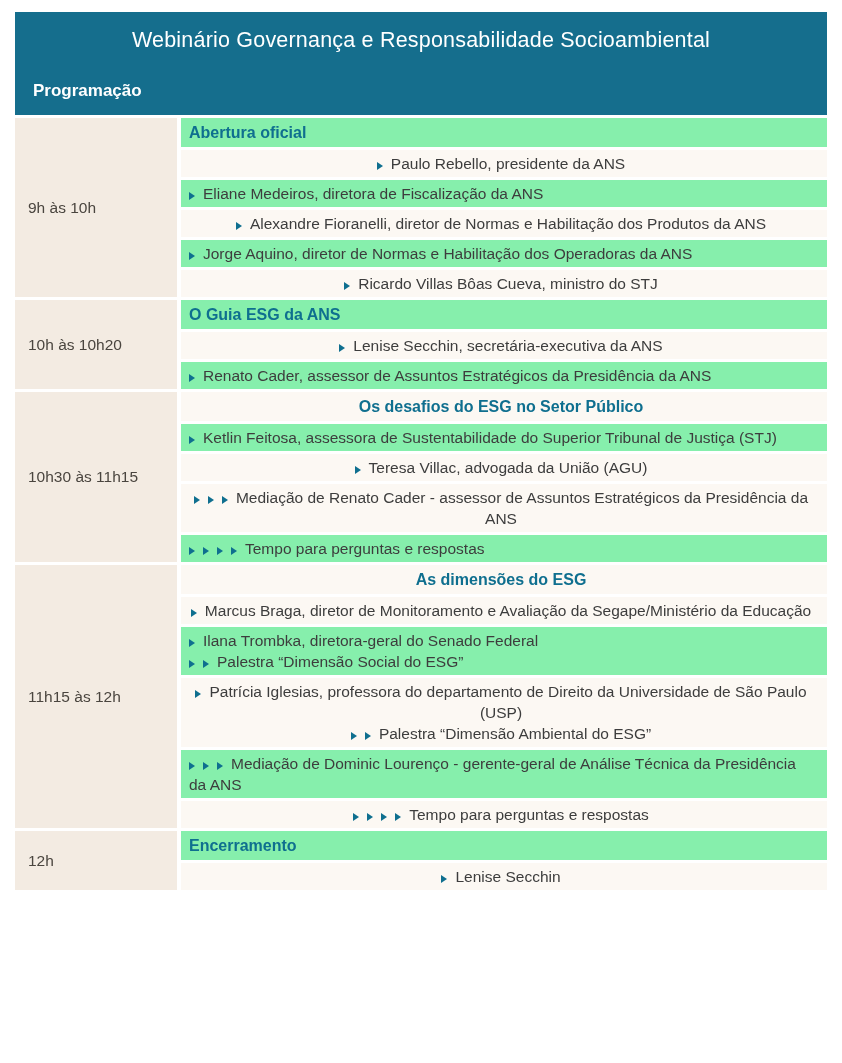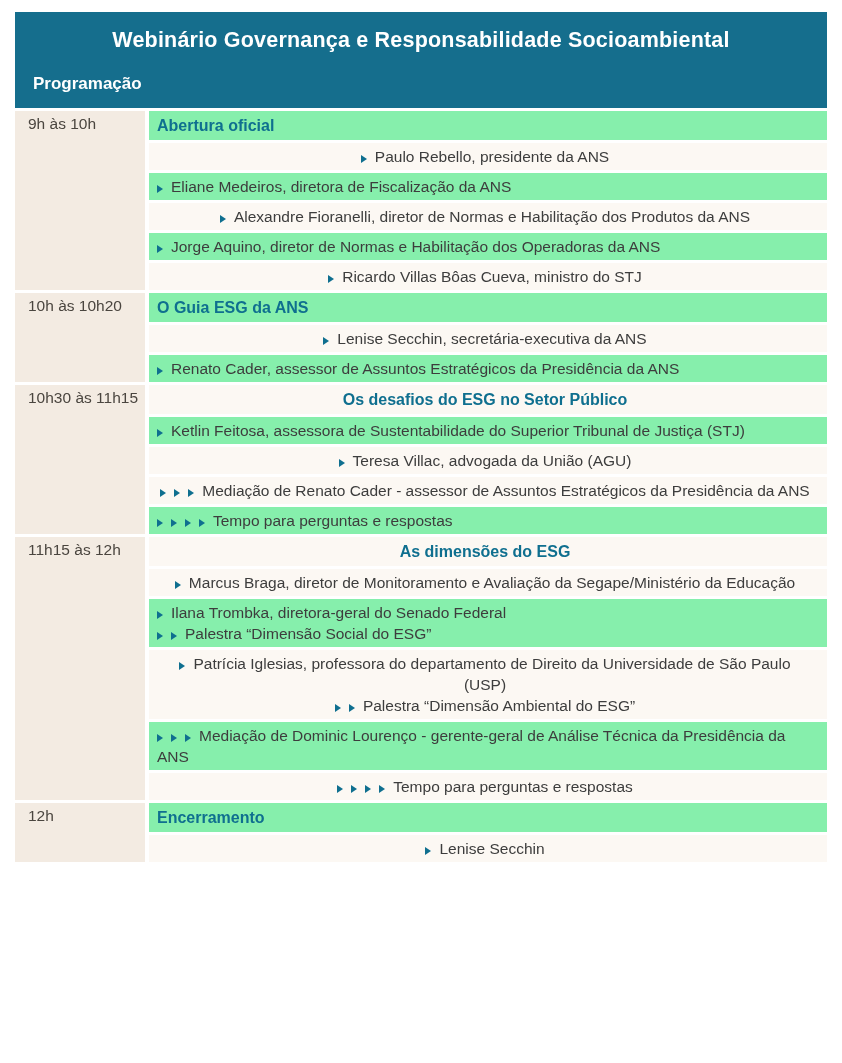--- a/index.html
+++ b/index.html
@@ -18,42 +18,43 @@
   .banner {
     background: #156e8d;
     color: #ffffff;
     padding: 15px 18px 14px 18px;
   }
   .banner h1 {
     margin: 0;
     text-align: center;
     font-size: 21.5px;
     line-height: 26px;
-    font-weight: 700;
+    font-weight: 400;
     letter-spacing: 0.2px;
   }
   .banner .subtitle {
-    margin-top: 21px;
+    margin-top: 28px;
     font-size: 17px;
     font-weight: 700;
   }
 
   
   .schedule { margin-top: 3px; }
   .block {
     display: flex;
     margin-top: 3px;
   }
   .block:first-child { margin-top: 0; }
   .time-cell {
     flex: none;
-    width: 130px;
+    width: 162px;
     margin-right: 4px;
     background: #f3ebe2;
     display: flex;
+    align-items: center;
     padding: 4px 6px 4px 13px;
     font-size: 15.5px;
     color: #4a453f;
   }
   .content-cell {
     flex: 1;
     display: flex;
     flex-direction: column;
     min-width: 0;
   }

